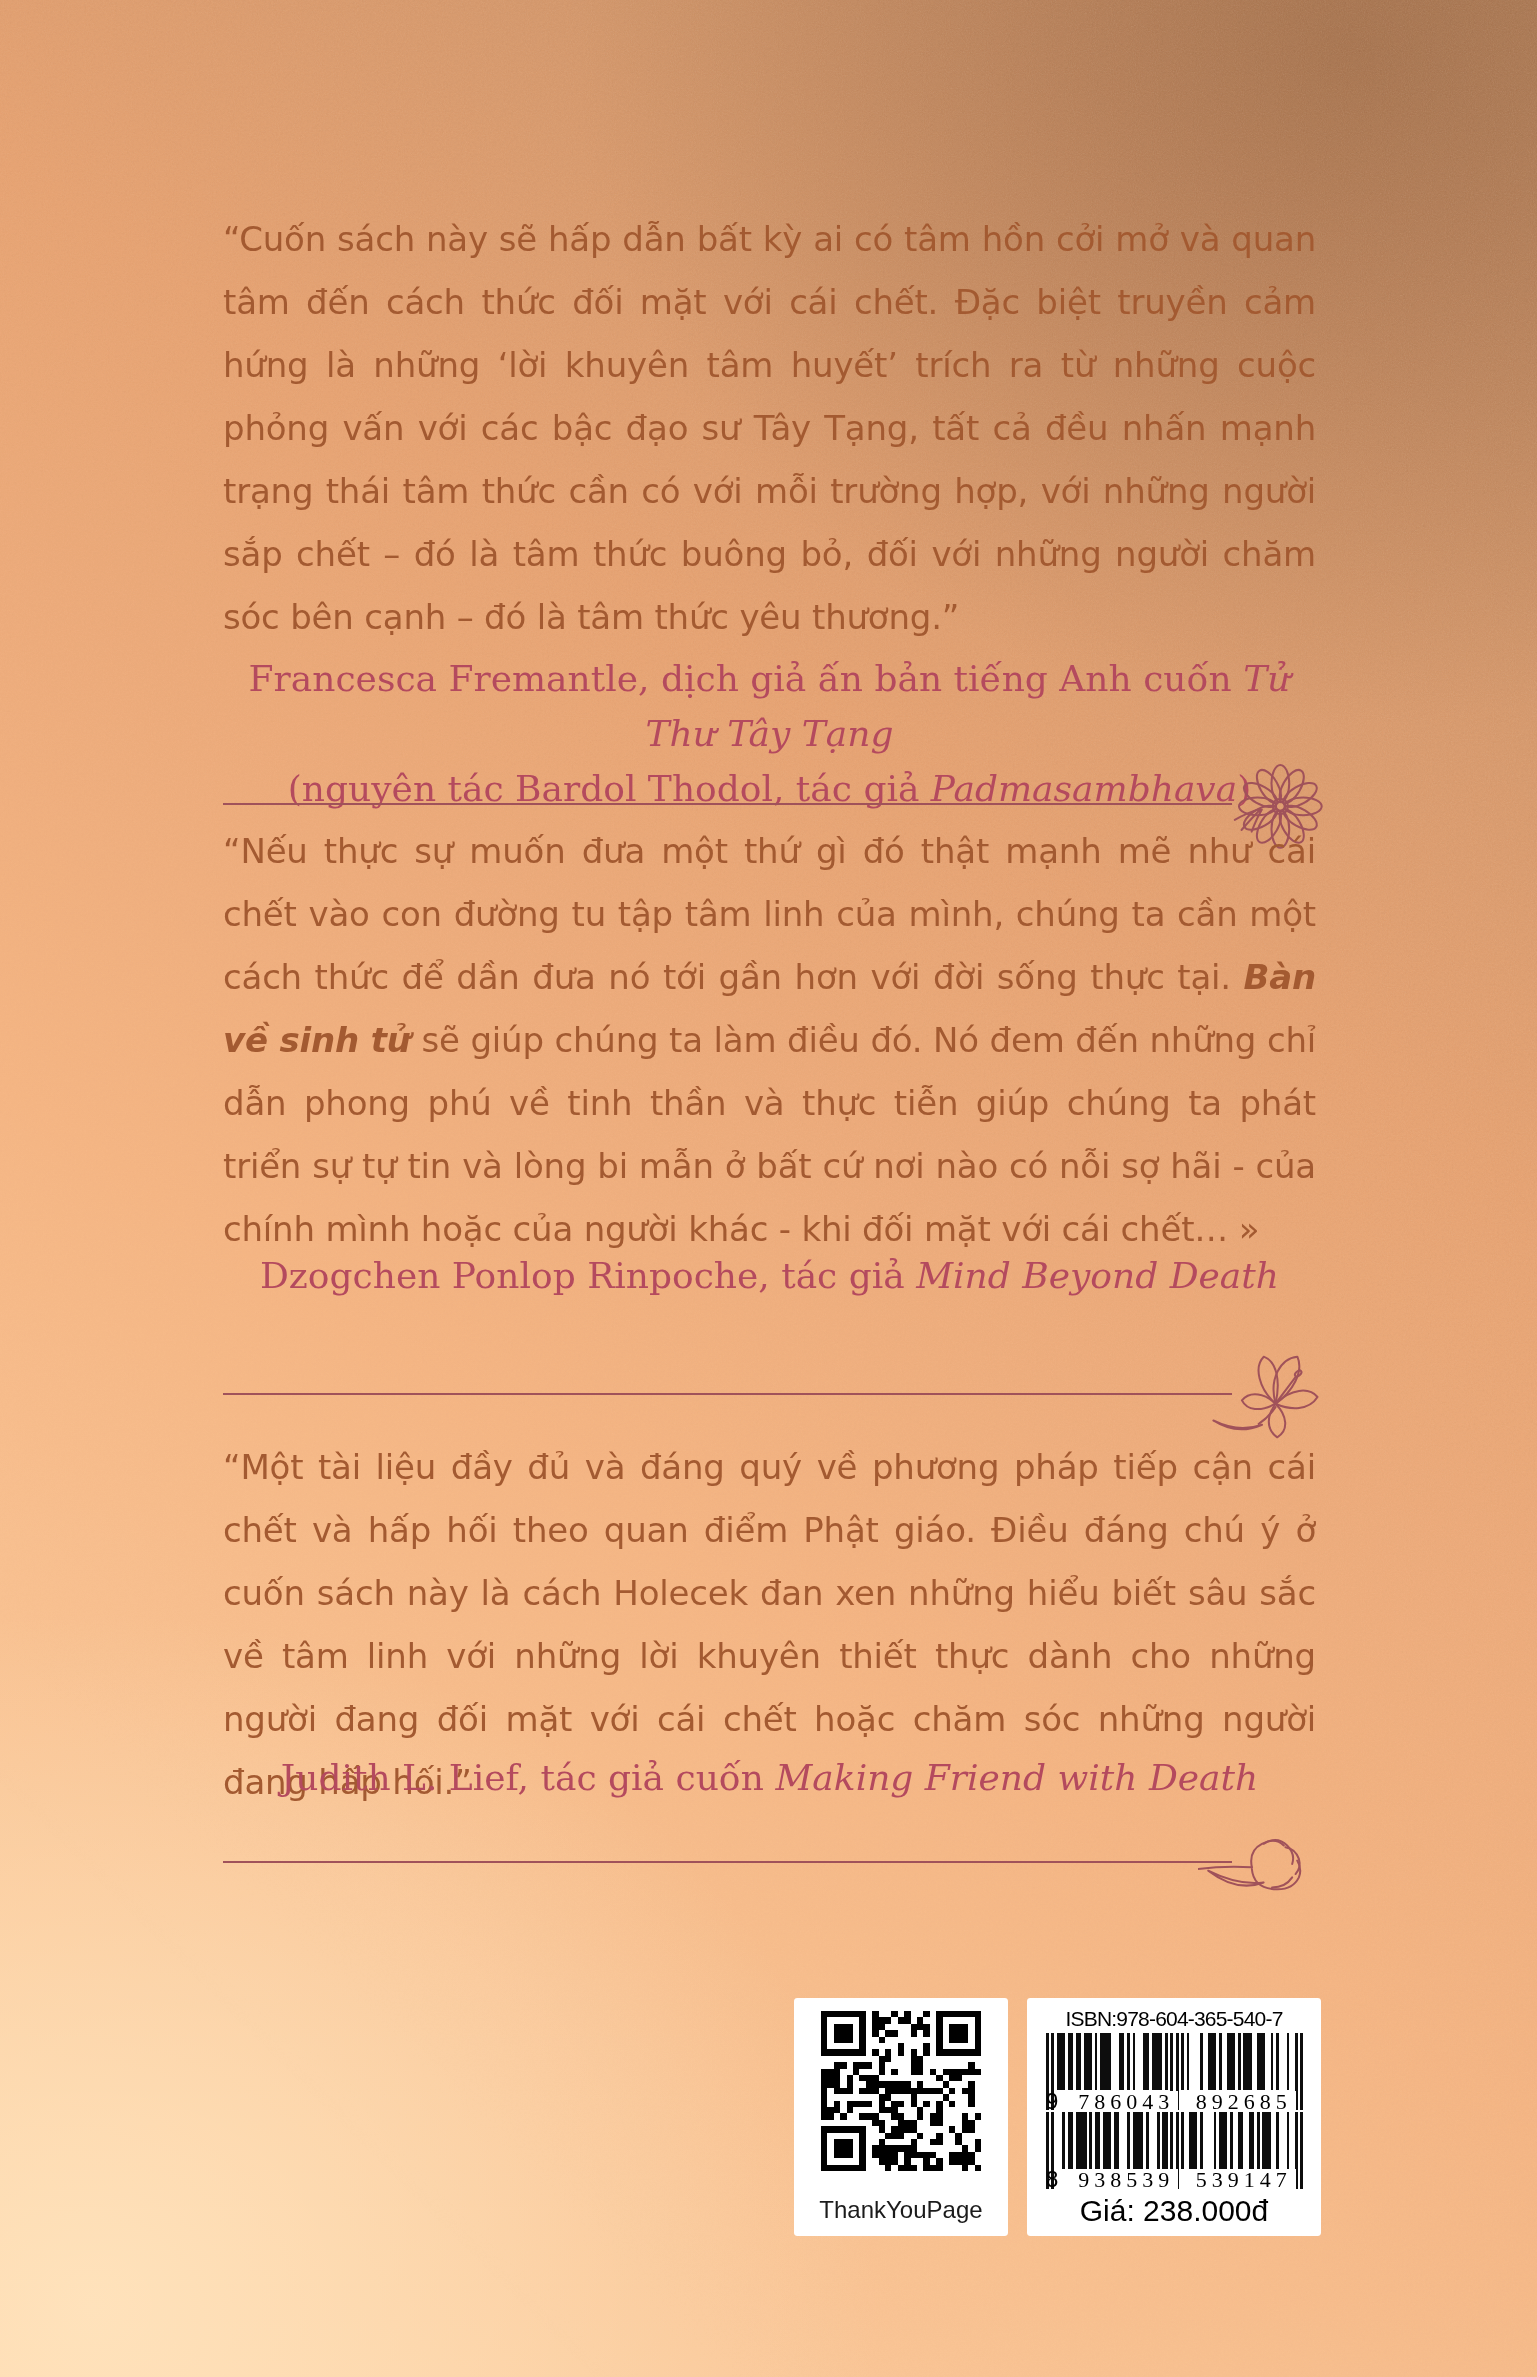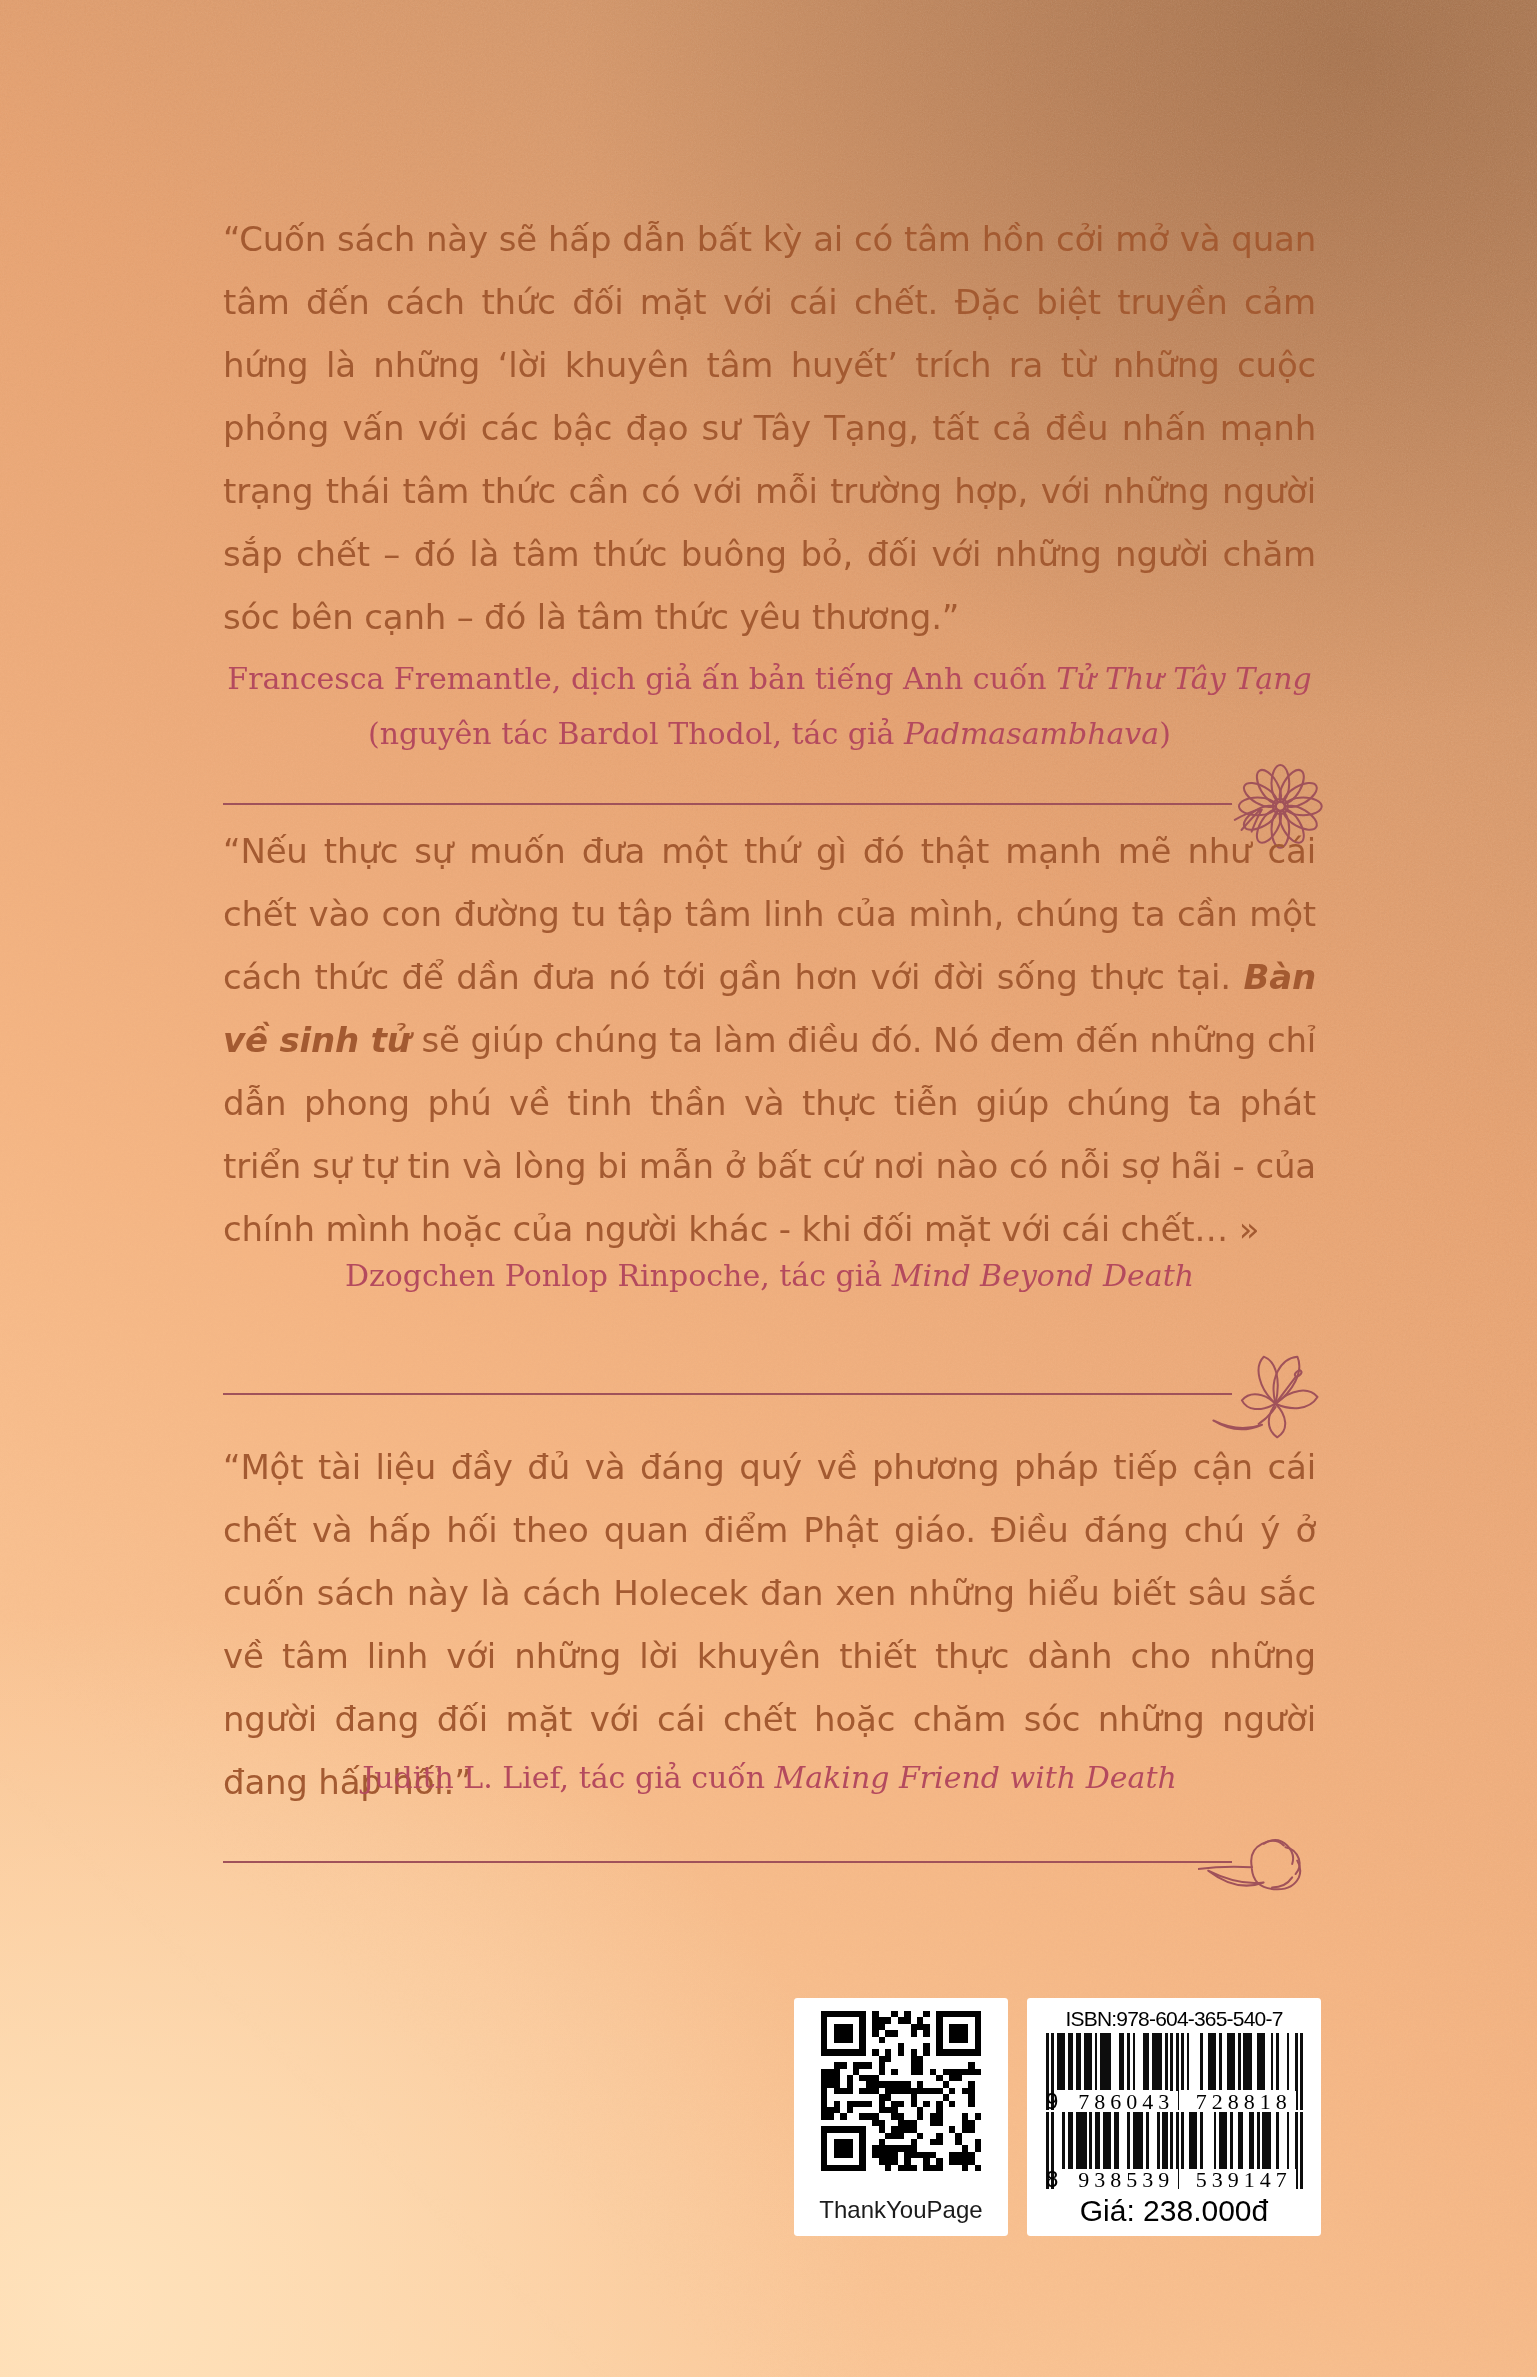--- a/index.html
+++ b/index.html
@@ -43,21 +43,21 @@
   .block{position:absolute;left:223px;width:1093px;}
   .quote{
     margin:0;
     font-size:34px;line-height:63px;letter-spacing:-0.2px;
     color:var(--quote-text);
     text-align:justify;
   }
   .quote .book-title{font-weight:bold;font-style:italic;}
   .attr{
     font-family:"DejaVu Serif", serif;
-    font-size:30px;line-height:55px;
+    font-size:36px;line-height:55px;
     color:var(--attribution);
     text-align:center;
   }
   .attr em{font-style:italic;}
   .divider{position:absolute;left:223px;width:1093px;height:0;}
   .divider .rule{
     position:absolute;left:0;right:84px;top:0;height:1.7px;
     background:var(--divider);
   }
   .flower{position:absolute;}
@@ -544,21 +544,21 @@
             <rect x="78" y="0" width="3" height="74"></rect>
             <rect x="83" y="0" width="1" height="74"></rect>
             <rect x="85" y="0" width="1" height="74"></rect>
             <rect x="89" y="0" width="1" height="74"></rect>
             <rect x="92" y="0" width="1" height="100"></rect>
             <rect x="94" y="0" width="1" height="100"></rect>
           </svg>
         <div class="ean-digits">
           <span class="lead">9</span>
           <span class="grp">786043</span>
-          <span class="grp">728818</span>
+          <span class="grp">892685</span>
         </div>
       </div>
       <div class="ean">
         <svg class="bars" id="barsBottom" preserveAspectRatio="none" xmlns="http://www.w3.org/2000/svg" viewBox="0 0 95 100">
             <rect x="0" y="0" width="1" height="100"></rect>
             <rect x="2" y="0" width="1" height="100"></rect>
             <rect x="6" y="0" width="1" height="74"></rect>
             <rect x="8" y="0" width="2" height="74"></rect>
             <rect x="11" y="0" width="4" height="74"></rect>
             <rect x="16" y="0" width="1" height="74"></rect>

